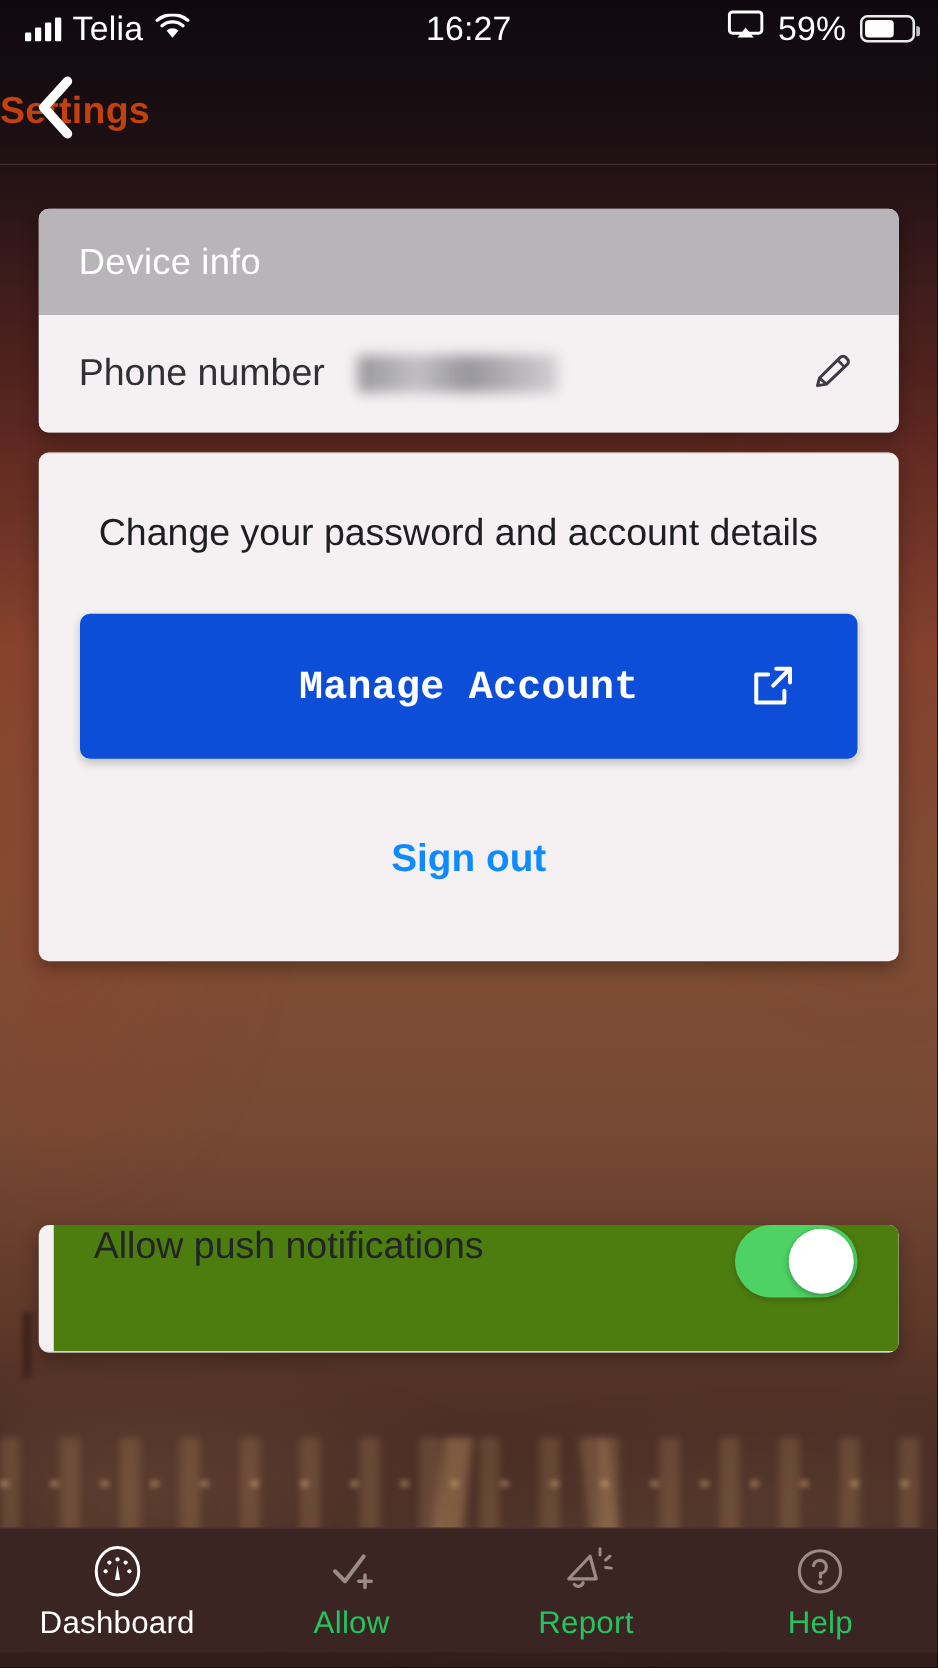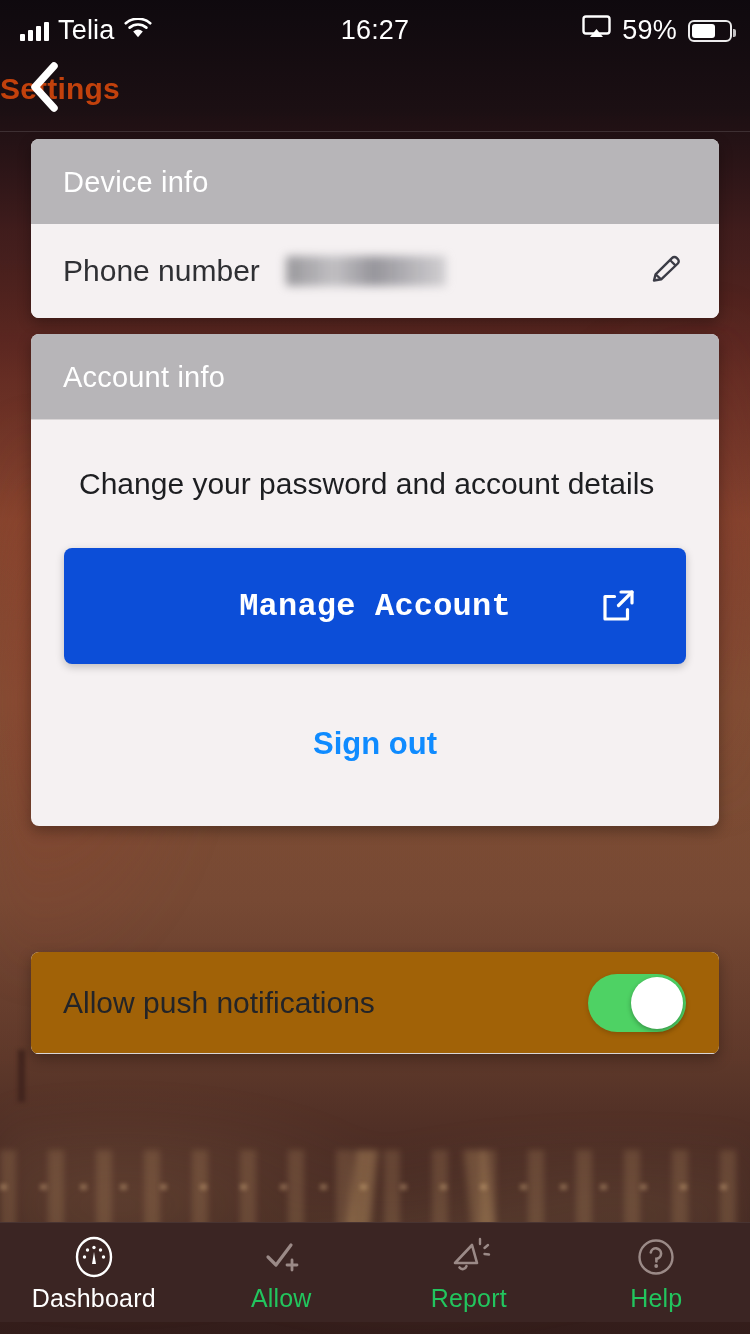--- a/index.html
+++ b/index.html
@@ -51,21 +51,21 @@
     filter:blur(2.2px);
   }
   #backdrop .pole{
     position:absolute; left:18px; top:1050px; width:7px; height:52px;
     background:rgba(60,33,28,.85); filter:blur(2px);
   }
 
   
   #statusbar{
     position:absolute; top:0; left:0; width:750px; height:46px;
-    display:flex; align-items:flex-end; color:#fff; z-index:6;
+    display:flex; align-items:center; color:#fff; z-index:6;
     font-size:27px; letter-spacing:.2px;
   }
   #sb-left{ display:flex; align-items:center; gap:9px; padding-left:20px; width:300px; }
   .bars{ display:flex; align-items:flex-end; gap:3px; height:20px; }
   .bars i{ display:block; width:5px; background:#fff; border-radius:1px; }
   .bars i:nth-child(1){height:7px}
   .bars i:nth-child(2){height:11px}
   .bars i:nth-child(3){height:15px}
   .bars i:nth-child(4){height:19px}
   #sb-center{ flex:1; text-align:center; font-size:27px; }
@@ -77,21 +77,21 @@
   
   #navbar{
     position:absolute; top:46px; left:0; width:750px; height:86px; z-index:6;
     display:flex; align-items:center;
     border-bottom:1px solid rgba(255,255,255,.13);
   }
   #back-btn{ position:absolute; left:14px; top:50%; transform:translateY(-50%); width:60px; height:60px; display:flex; align-items:center; justify-content:center; cursor:pointer; }
   #nav-title{ width:100%; text-align:left; color:#c2410c; font-size:30px; font-weight:600; letter-spacing:.2px; }
 
   
-  #content{ position:absolute; top:116px; left:0; width:750px; height:1102px; z-index:5; }
+  #content{ position:absolute; top:144px; left:0; width:750px; height:1102px; z-index:5; }
 
   .card{
     position:absolute; left:31px; width:688px;
     background:#f5f1f2; border-radius:8px;
     box-shadow:0 5px 14px rgba(0,0,0,.30);
     overflow:hidden;
   }
   .card-header{
     background:#b7b5b8; color:#ffffff;
     font-size:29px; padding:27px 32px 25px 32px; letter-spacing:.2px;
@@ -125,21 +125,21 @@
     box-shadow:0 3px 8px rgba(0,0,0,.22);
     font-family:Liberation Mono, monospace;
   }
   .cta-label{ color:#fff; font-size:32px; font-weight:700; letter-spacing:.2px; }
   .cta-icon{ position:absolute; right:46px; top:50%; transform:translateY(-50%); display:flex; }
 
   .signout-wrap{ padding:62px 0 64px 0; text-align:center; }
   .signout{ color:#0f8bff; font-size:31px; font-weight:600; display:inline-block; cursor:pointer; }
 
   .toggle-row{
-    display:flex; align-items:center; padding:0 33px 0 32px; height:101px; background:#a16207;
+    display:flex; align-items:flex-start; padding:0 33px 0 32px; height:101px; background:#4d7c0f;margin-left:12px;
   }
   .toggle-label{ font-size:30px; color:#232428; flex:1; }
   .switch{
     width:98px; height:58px; border-radius:29px; background:#4ed264;
     position:relative; cursor:pointer; box-shadow:0 2px 5px rgba(0,0,0,.18);
   }
   .switch .knob{
     position:absolute; top:3px; left:43px; width:52px; height:52px; border-radius:50%;
     background:#fff; box-shadow:0 2px 5px rgba(0,0,0,.30);
   }
@@ -227,21 +227,20 @@
             <path d="M8 31.5 L9.6 25.4 L26.2 8.9 a3.1 3.1 0 0 1 4.4 0 l1.2 1.2 a3.1 3.1 0 0 1 0 4.4 L15.2 30.3 Z" fill="none" stroke="#3b3c46" stroke-width="2.4" stroke-linejoin="round"></path>
             <path d="M24.2 11.2 L29.9 16.9" stroke="#3b3c46" stroke-width="2.2"></path>
             <path d="M9.6 25.4 L15.2 30.3" stroke="#3b3c46" stroke-width="2.2"></path>
           </svg>
         </span>
       </span>
     </div>
   </div>
 
   <div class="card" style="top:218px;">
-    <div class="card-header">Account info</div>
     <div class="divider"></div>
     <div class="promo">
       <div class="promo-text">Change your password and account details</div>
     </div>
     <div class="cta">
       <span class="cta-label">Manage Account</span>
       <span class="cta-icon">
         <svg width="44" height="44" viewBox="0 0 44 44">
           <path d="M25 8 H36 V19" stroke="#fff" stroke-width="3.2" fill="none" stroke-linecap="round" stroke-linejoin="round"></path>
           <path d="M36 8 L22.5 21.5" stroke="#fff" stroke-width="3.2" fill="none" stroke-linecap="round"></path>

